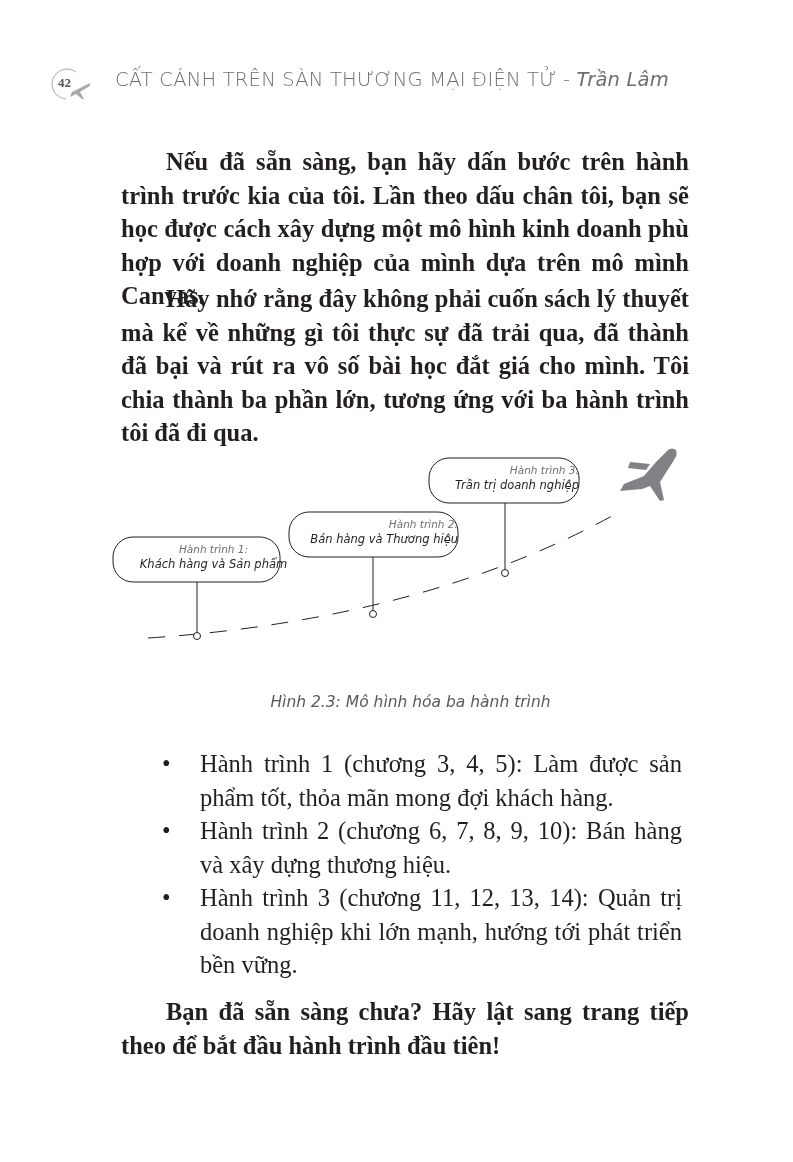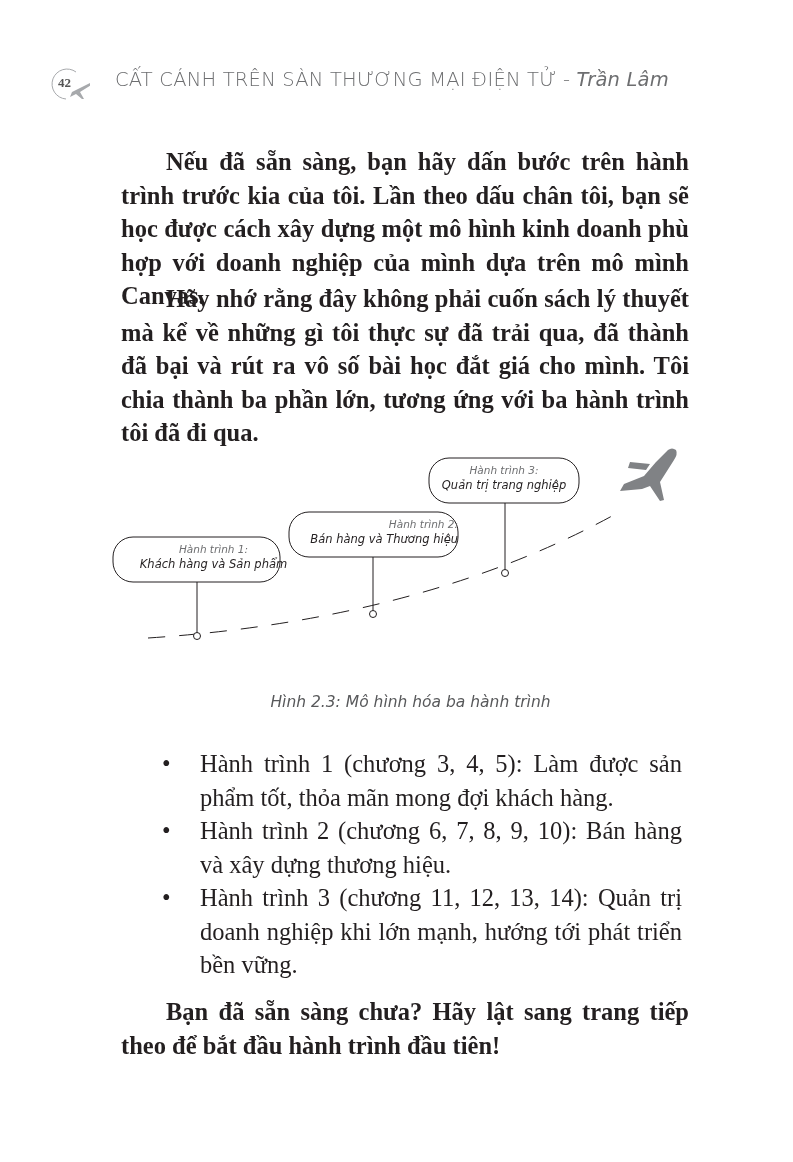--- a/index.html
+++ b/index.html
@@ -61,23 +61,23 @@
   </svg>
   
   <div class="bubble-text" style="position:absolute; left:113px; top:112px; width:201px; text-align:center;">
     <div style="font-size:10.5px; font-style:italic; color:#6d6e70; line-height:14px;">Hành trình 1:</div>
     <div style="font-size:11.5px; font-style:italic; color:#231f20; line-height:16px;">Khách hàng và Sản phẩm</div>
   </div>
   <div class="bubble-text" style="position:absolute; left:289px; top:87px; width:169px; text-align:right;">
     <div style="font-size:10.5px; font-style:italic; color:#6d6e70; line-height:14px;">Hành trình 2:</div>
     <div style="font-size:11.5px; font-style:italic; color:#231f20; line-height:16px;">Bán hàng và Thương hiệu</div>
   </div>
-  <div class="bubble-text" style="position:absolute; left:429px; top:33px; width:150px; text-align:center;">
+  <div class="bubble-text" style="position:absolute; left:429px; top:33px; width:150px; text-align:right;">
     <div style="font-size:10.5px; font-style:italic; color:#6d6e70; line-height:14px;">Hành trình 3:</div>
-    <div style="font-size:11.5px; font-style:italic; color:#231f20; line-height:16px;">Quản trị trang nghiệp</div>
+    <div style="font-size:11.5px; font-style:italic; color:#231f20; line-height:16px;">Trần trị doanh nghiệp</div>
   </div>
 </div>
 
 <div class="caption">Hình 2.3: Mô hình hóa ba hành trình</div>
 
 <ul class="bullets body-text">
   <li><span class="dot">•</span><span>Hành trình 1 (chương 3, 4, 5): Làm được sản phẩm tốt, thỏa mãn mong đợi khách hàng.</span></li>
   <li><span class="dot">•</span><span>Hành trình 2 (chương 6, 7, 8, 9, 10): Bán hàng và xây dựng thương hiệu.</span></li>
   <li><span class="dot">•</span><span>Hành trình 3 (chương 11, 12, 13, 14): Quản trị doanh nghiệp khi lớn mạnh, hướng tới phát triển bền vững.</span></li>
 </ul>

